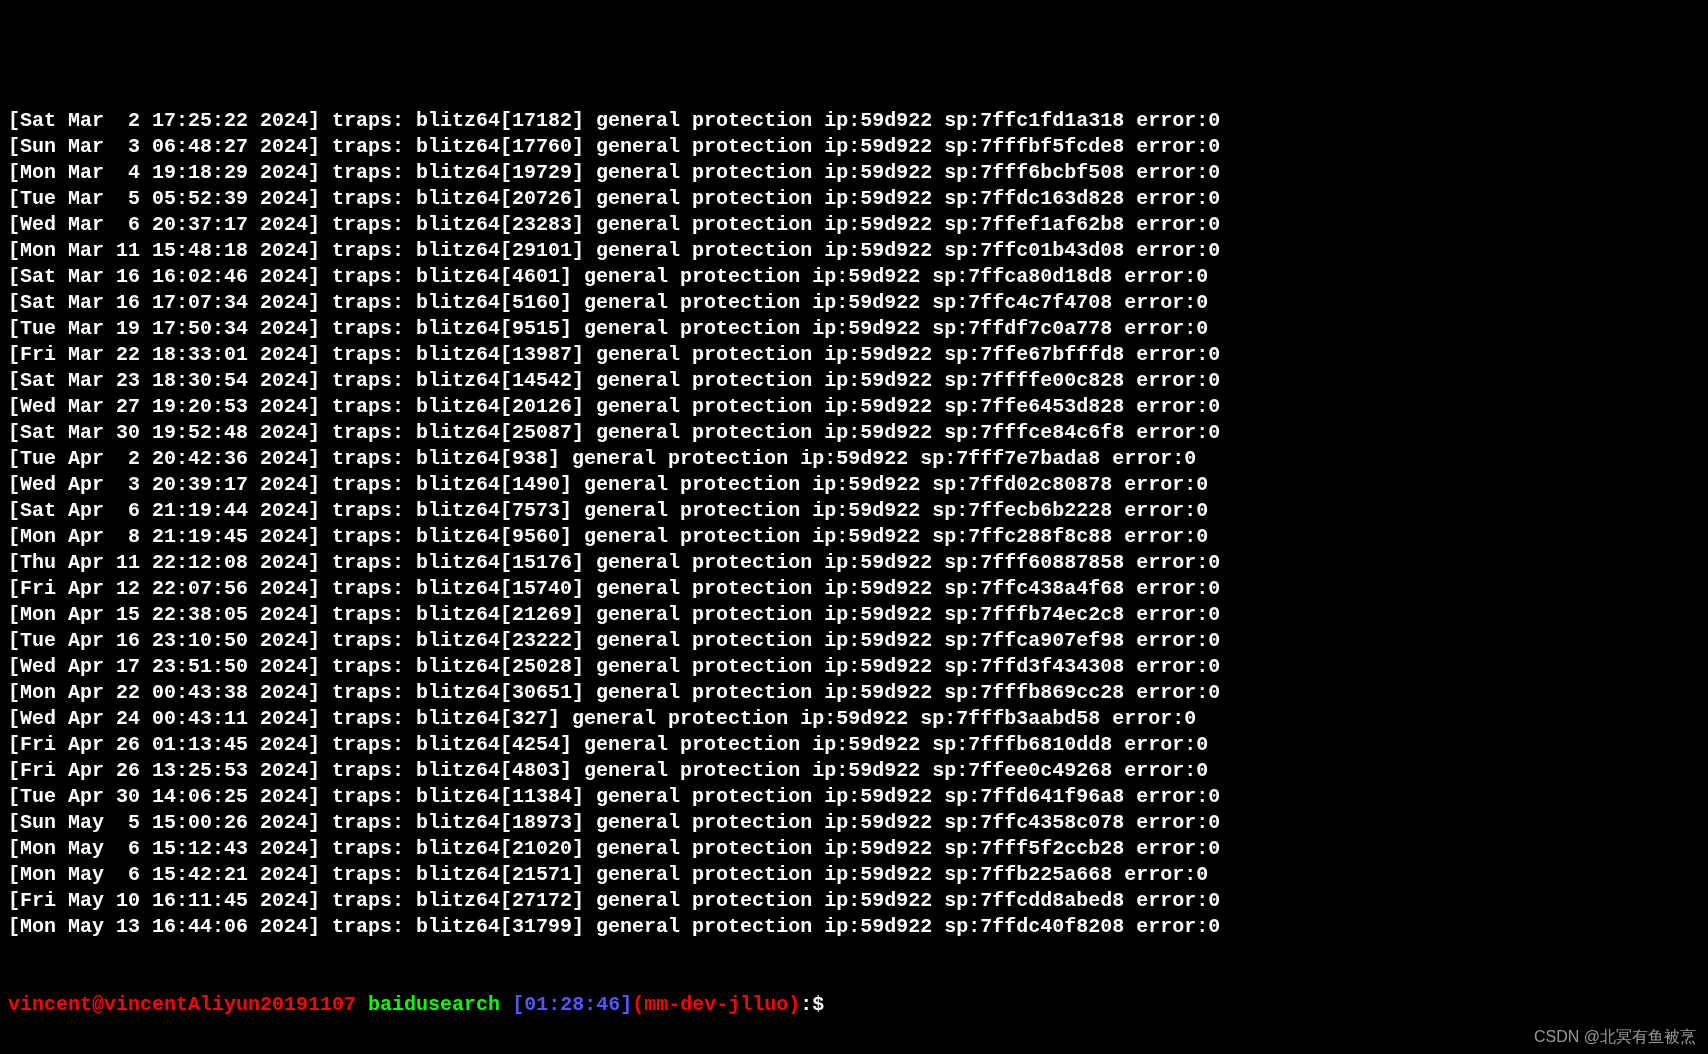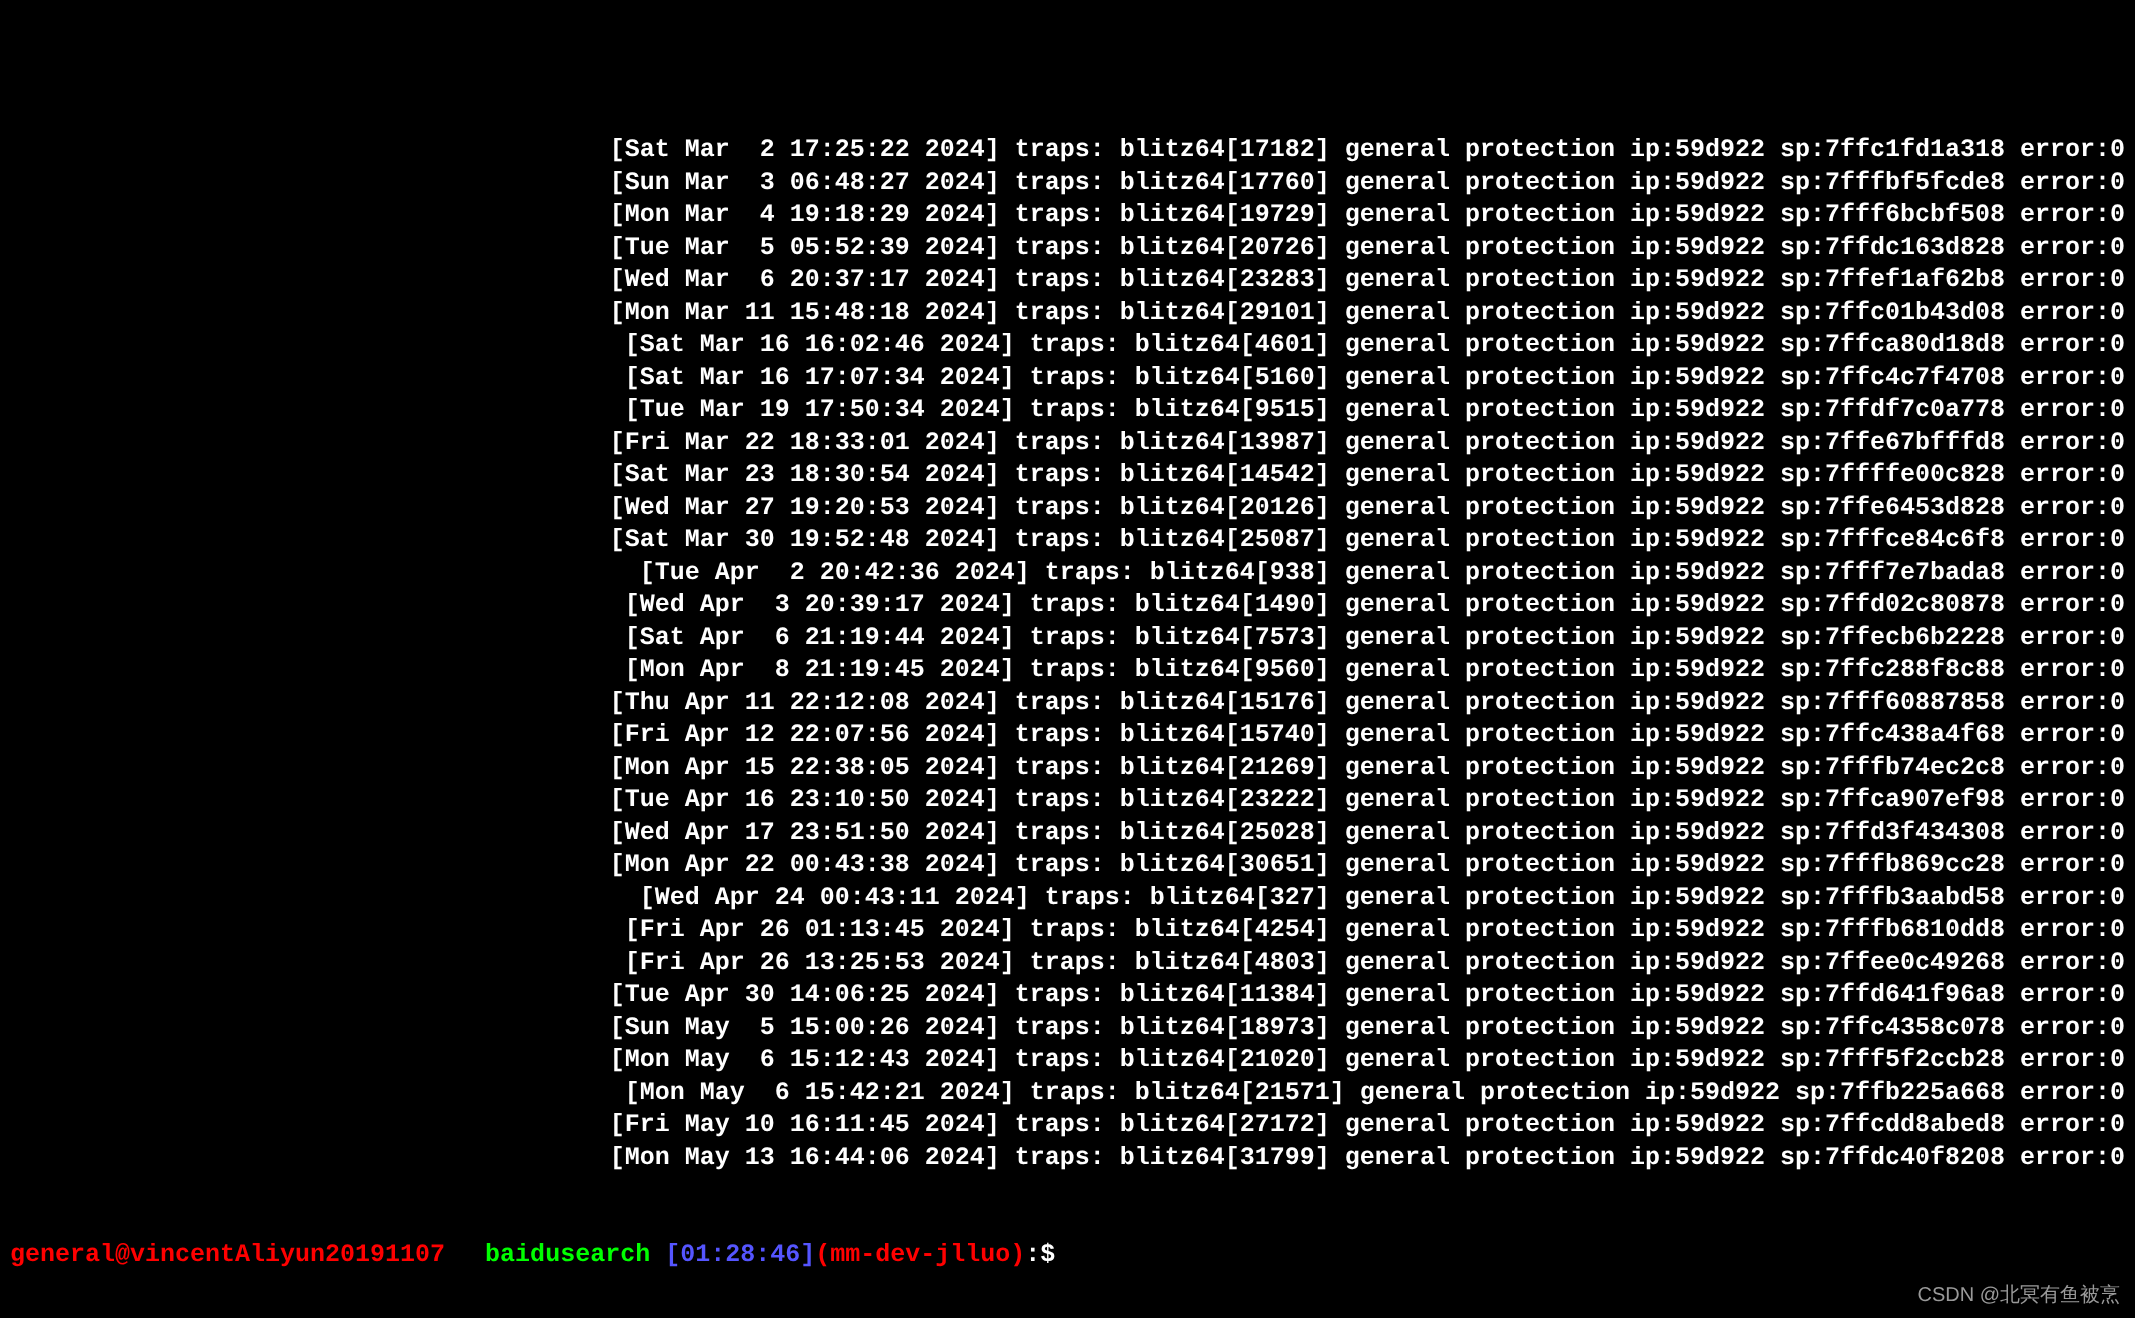--- a/index.html
+++ b/index.html
@@ -9,27 +9,27 @@
       font-family: 'Courier New', 'Consolas', monospace;
       font-size: 20px;
       font-weight: bold;
       line-height: 1.3;
       padding: 4px 8px;
       white-space: pre;
       overflow: hidden;
       width: 1708px;
       height: 1054px;
     }
-    .log-line { display: block; text-align: right; }
+    .log-line { display: block; }
     .prompt-line {
       display: flex;
       flex-wrap: nowrap;
     }
     .p-red { color: #ff0000; }
-    .p-green { color: #00ff00; margin-left: 20px; }
+    .p-green { color: #00ff00; }
     .p-blue { color: #5555ff; }
     .p-white { color: #fff; }
     .watermark {
       position: absolute;
       bottom: 6px;
       right: 12px;
       color: #999;
       font-size: 16px;
       font-weight: normal;
       font-family: sans-serif;
@@ -37,19 +37,19 @@
     }
   </style>
 </head>
 <body>
 
 
 
 <div id="terminal"><div class="log-line">[Sat Mar  2 17:25:22 2024] traps: blitz64[17182] general protection ip:59d922 sp:7ffc1fd1a318 error:0</div><div class="log-line">[Sun Mar  3 06:48:27 2024] traps: blitz64[17760] general protection ip:59d922 sp:7fffbf5fcde8 error:0</div><div class="log-line">[Mon Mar  4 19:18:29 2024] traps: blitz64[19729] general protection ip:59d922 sp:7fff6bcbf508 error:0</div><div class="log-line">[Tue Mar  5 05:52:39 2024] traps: blitz64[20726] general protection ip:59d922 sp:7ffdc163d828 error:0</div><div class="log-line">[Wed Mar  6 20:37:17 2024] traps: blitz64[23283] general protection ip:59d922 sp:7ffef1af62b8 error:0</div><div class="log-line">[Mon Mar 11 15:48:18 2024] traps: blitz64[29101] general protection ip:59d922 sp:7ffc01b43d08 error:0</div><div class="log-line">[Sat Mar 16 16:02:46 2024] traps: blitz64[4601] general protection ip:59d922 sp:7ffca80d18d8 error:0</div><div class="log-line">[Sat Mar 16 17:07:34 2024] traps: blitz64[5160] general protection ip:59d922 sp:7ffc4c7f4708 error:0</div><div class="log-line">[Tue Mar 19 17:50:34 2024] traps: blitz64[9515] general protection ip:59d922 sp:7ffdf7c0a778 error:0</div><div class="log-line">[Fri Mar 22 18:33:01 2024] traps: blitz64[13987] general protection ip:59d922 sp:7ffe67bfffd8 error:0</div><div class="log-line">[Sat Mar 23 18:30:54 2024] traps: blitz64[14542] general protection ip:59d922 sp:7ffffe00c828 error:0</div><div class="log-line">[Wed Mar 27 19:20:53 2024] traps: blitz64[20126] general protection ip:59d922 sp:7ffe6453d828 error:0</div><div class="log-line">[Sat Mar 30 19:52:48 2024] traps: blitz64[25087] general protection ip:59d922 sp:7fffce84c6f8 error:0</div><div class="log-line">[Tue Apr  2 20:42:36 2024] traps: blitz64[938] general protection ip:59d922 sp:7fff7e7bada8 error:0</div><div class="log-line">[Wed Apr  3 20:39:17 2024] traps: blitz64[1490] general protection ip:59d922 sp:7ffd02c80878 error:0</div><div class="log-line">[Sat Apr  6 21:19:44 2024] traps: blitz64[7573] general protection ip:59d922 sp:7ffecb6b2228 error:0</div><div class="log-line">[Mon Apr  8 21:19:45 2024] traps: blitz64[9560] general protection ip:59d922 sp:7ffc288f8c88 error:0</div><div class="log-line">[Thu Apr 11 22:12:08 2024] traps: blitz64[15176] general protection ip:59d922 sp:7fff60887858 error:0</div><div class="log-line">[Fri Apr 12 22:07:56 2024] traps: blitz64[15740] general protection ip:59d922 sp:7ffc438a4f68 error:0</div><div class="log-line">[Mon Apr 15 22:38:05 2024] traps: blitz64[21269] general protection ip:59d922 sp:7fffb74ec2c8 error:0</div><div class="log-line">[Tue Apr 16 23:10:50 2024] traps: blitz64[23222] general protection ip:59d922 sp:7ffca907ef98 error:0</div><div class="log-line">[Wed Apr 17 23:51:50 2024] traps: blitz64[25028] general protection ip:59d922 sp:7ffd3f434308 error:0</div><div class="log-line">[Mon Apr 22 00:43:38 2024] traps: blitz64[30651] general protection ip:59d922 sp:7fffb869cc28 error:0</div><div class="log-line">[Wed Apr 24 00:43:11 2024] traps: blitz64[327] general protection ip:59d922 sp:7fffb3aabd58 error:0</div><div class="log-line">[Fri Apr 26 01:13:45 2024] traps: blitz64[4254] general protection ip:59d922 sp:7fffb6810dd8 error:0</div><div class="log-line">[Fri Apr 26 13:25:53 2024] traps: blitz64[4803] general protection ip:59d922 sp:7ffee0c49268 error:0</div><div class="log-line">[Tue Apr 30 14:06:25 2024] traps: blitz64[11384] general protection ip:59d922 sp:7ffd641f96a8 error:0</div><div class="log-line">[Sun May  5 15:00:26 2024] traps: blitz64[18973] general protection ip:59d922 sp:7ffc4358c078 error:0</div><div class="log-line">[Mon May  6 15:12:43 2024] traps: blitz64[21020] general protection ip:59d922 sp:7fff5f2ccb28 error:0</div><div class="log-line">[Mon May  6 15:42:21 2024] traps: blitz64[21571] general protection ip:59d922 sp:7ffb225a668 error:0</div><div class="log-line">[Fri May 10 16:11:45 2024] traps: blitz64[27172] general protection ip:59d922 sp:7ffcdd8abed8 error:0</div><div class="log-line">[Mon May 13 16:44:06 2024] traps: blitz64[31799] general protection ip:59d922 sp:7ffdc40f8208 error:0</div></div>
 
 <div class="prompt-line">
-  <span class="p-red">general</span><span class="p-red">@</span><span class="p-red">vincentAliyun20191107</span><span class="p-white"> </span><span class="p-green">baidusearch</span><span class="p-blue"> [</span><span class="p-blue">01:28:46</span><span class="p-blue">]</span><span class="p-red">(mm-dev-jlluo)</span><span class="p-white">:$ </span>
+  <span class="p-red">vincent</span><span class="p-red">@</span><span class="p-red">vincentAliyun20191107</span><span class="p-white"> </span><span class="p-green">baidusearch</span><span class="p-blue"> [</span><span class="p-blue">01:28:46</span><span class="p-blue">]</span><span class="p-red">(mm-dev-jlluo)</span><span class="p-white">:$ </span>
 </div>
 
 <div class="watermark">CSDN @北冥有鱼被烹</div>
 
 
 
 
 </body></html>

